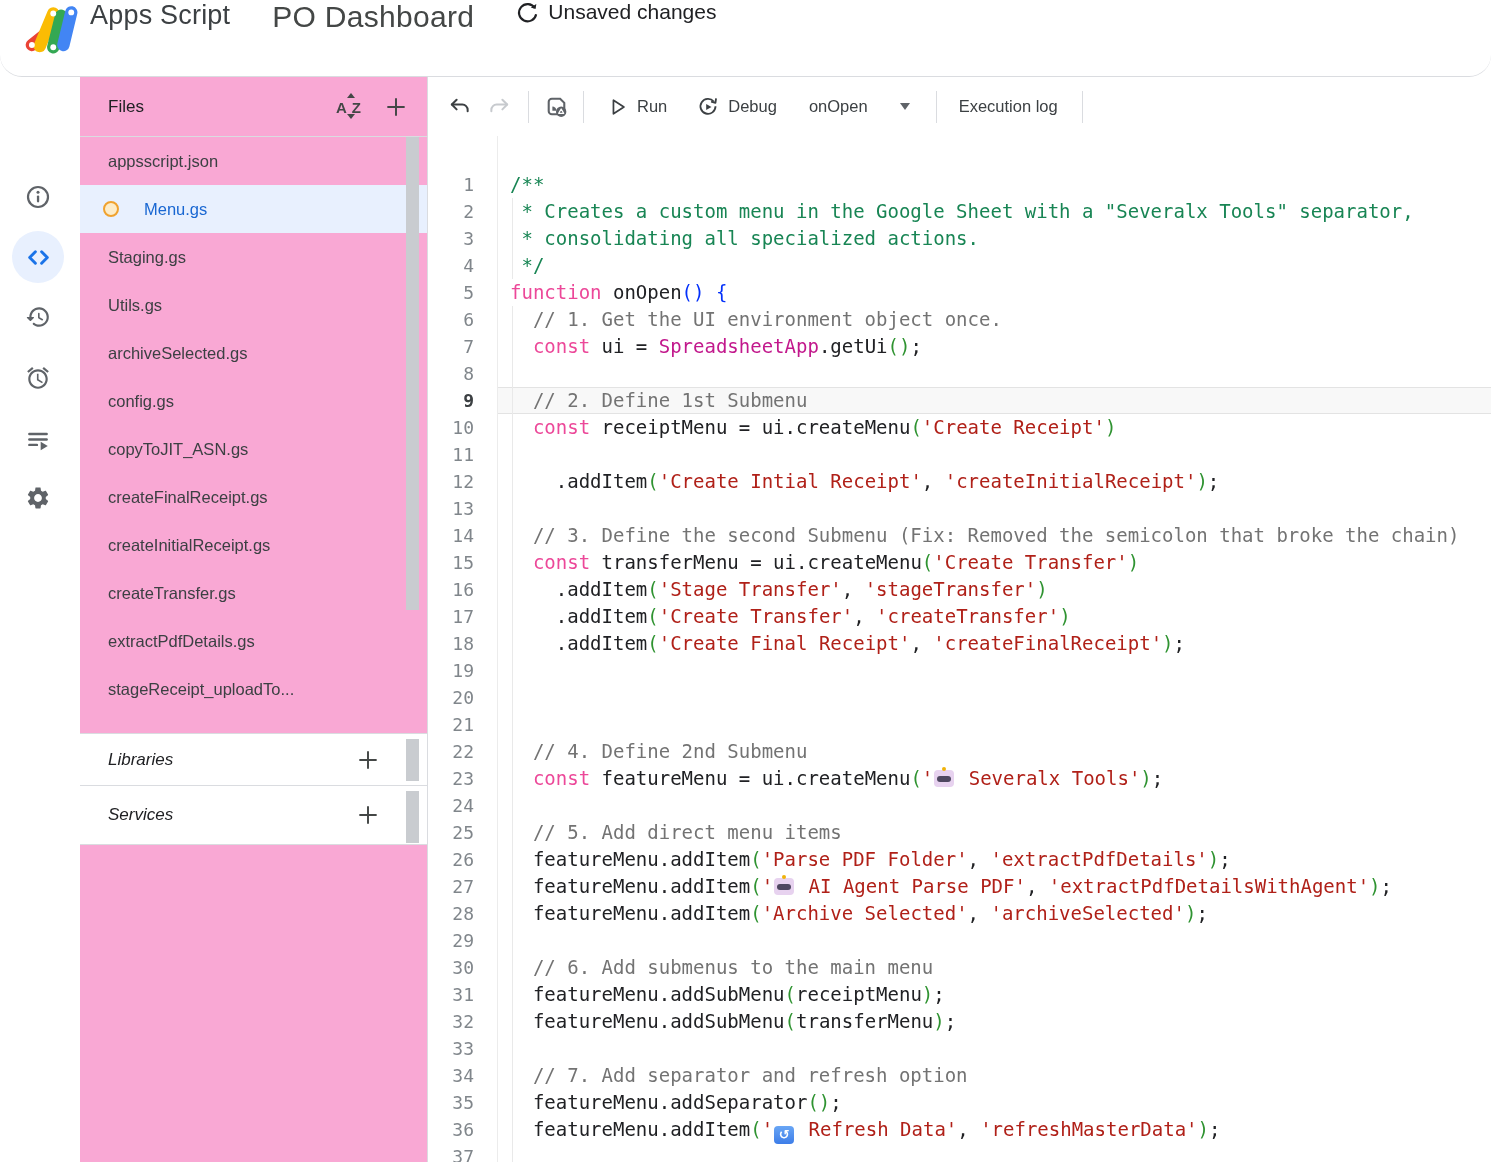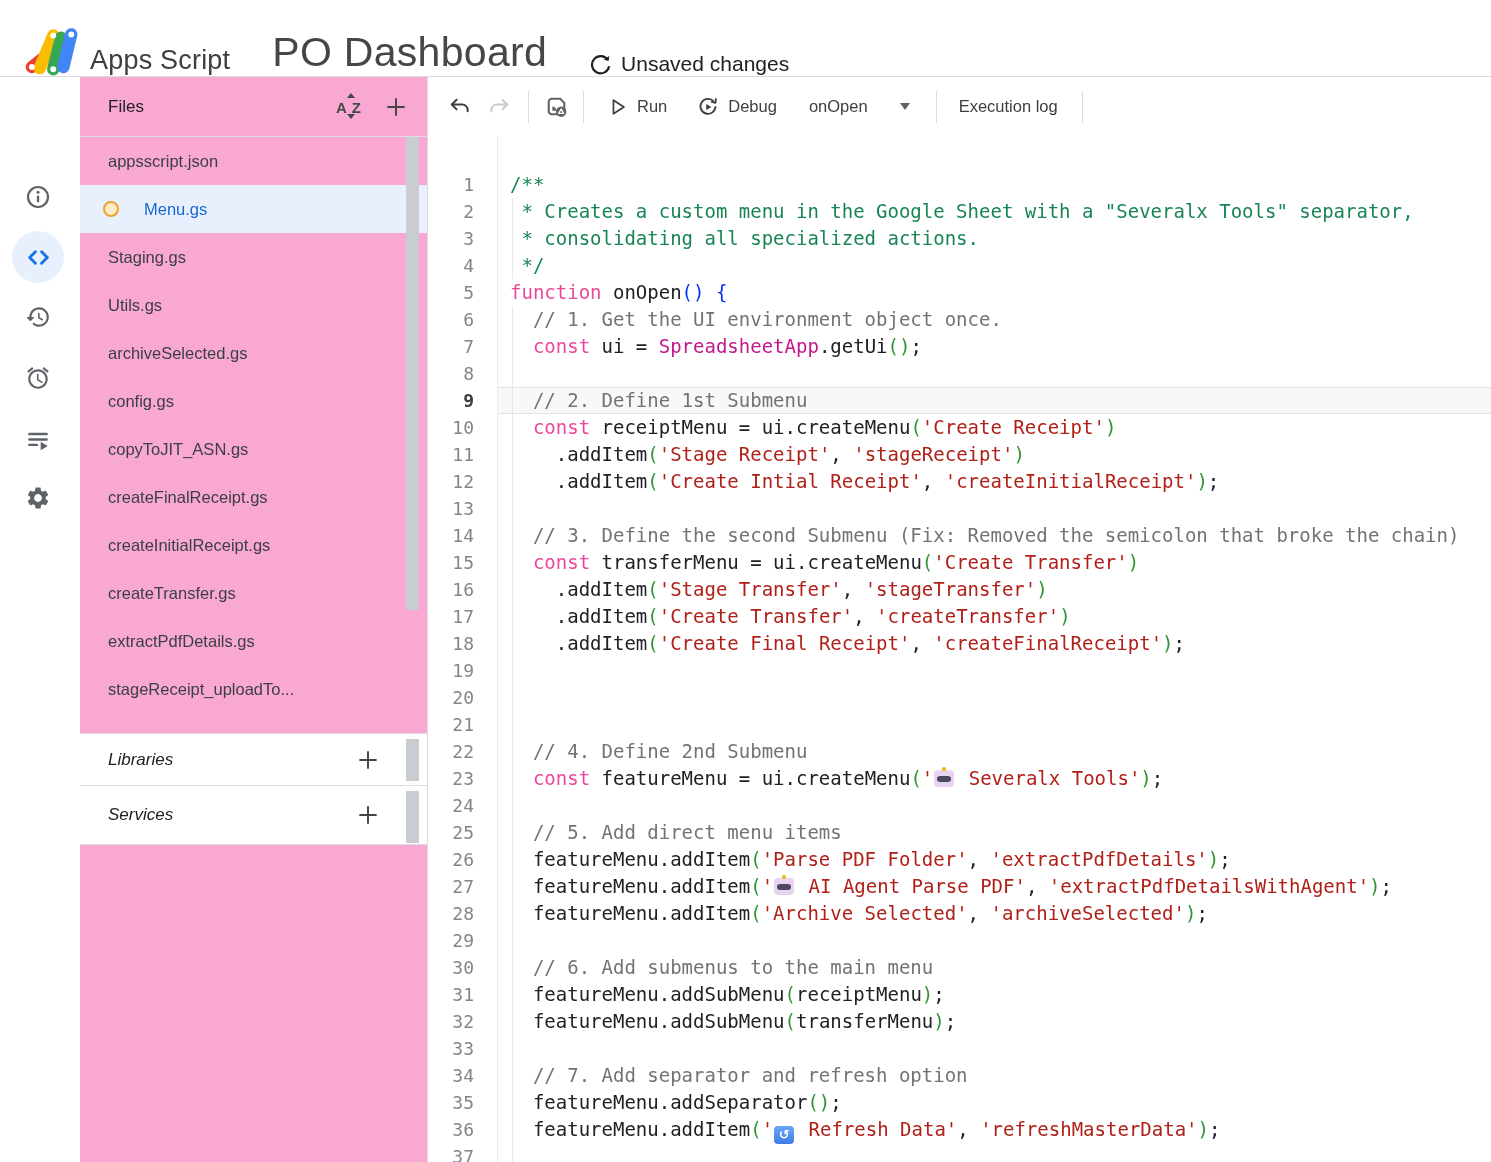--- a/index.html
+++ b/index.html
@@ -1,24 +1,24 @@
 <!DOCTYPE html>
 <html><head>
 <meta charset="utf-8">
 <style>
   html,body{margin:0;padding:0;background:#fff;}
   .app{position:relative;width:1491px;height:1162px;background:#fff;overflow:hidden;
        font-family:"Liberation Sans",sans-serif;color:#202124;}
 
   
   .hdr{position:absolute;left:0;top:0;width:100%;height:76px;background:#fff;
-       border-bottom:1px solid #dadce0;display:flex;align-items:flex-end;}
+       border-bottom:1px solid #dadce0;display:flex;align-items:flex-start;border-radius:22px;}
   .logo{margin-left:24px;width:54px;height:54px;flex:0 0 auto;}
   .app-name{margin-left:12px;font-size:27px;color:#3c4043;letter-spacing:.2px;font-weight:500;}
-  .proj-title{margin-left:42px;font-size:41px;color:#444746;letter-spacing:.3px;}
+  .proj-title{margin-left:42px;font-size:30px;color:#444746;letter-spacing:.3px;}
   .save-status{margin-left:42px;display:flex;align-items:center;gap:9px;font-size:21px;color:#202124;}
 
   
   .rail{position:absolute;left:0;top:77px;bottom:0;width:80px;background:#fff;border-right:1px solid #e8eaed;}
   .rail-item{position:absolute;left:12px;width:52px;height:52px;border-radius:50%;
              display:flex;align-items:center;justify-content:center;cursor:pointer;}
   .rail-item.active{background:#e8f0fe;}
 
   
   .panel{position:absolute;left:80px;top:77px;bottom:0;width:347px;background:#f9a8d4;border-right:1px solid #dadce0;}
@@ -324,21 +324,20 @@
         <div class="cl g active">
           <span class="ln">9</span>
           <span class="lc"><span class="tk-cmt">  // 2. Define 1st Submenu</span></span>
         </div>
         <div class="cl g">
           <span class="ln">10</span>
           <span class="lc"><span class="tk-pln">  </span><span class="tk-kw">const</span><span class="tk-pln"> receiptMenu = ui.createMenu</span><span class="tk-b2">(</span><span class="tk-str">'Create Receipt'</span><span class="tk-b2">)</span></span>
         </div>
         <div class="cl g">
           <span class="ln">11</span>
-          <span class="lc"><span class="tk-pln">    .addItem</span><span class="tk-b2">(</span><span class="tk-str">'Stage Receipt'</span><span class="tk-pln">, </span><span class="tk-str">'stageReceipt'</span><span class="tk-b2">)</span></span>
         </div>
         <div class="cl g">
           <span class="ln">12</span>
           <span class="lc"><span class="tk-pln">    .addItem</span><span class="tk-b2">(</span><span class="tk-str">'Create Intial Receipt'</span><span class="tk-pln">, </span><span class="tk-str">'createInitialReceipt'</span><span class="tk-b2">)</span><span class="tk-pln">;</span></span>
         </div>
         <div class="cl g">
           <span class="ln">13</span>
           <span class="lc"></span>
         </div>
         <div class="cl g">

